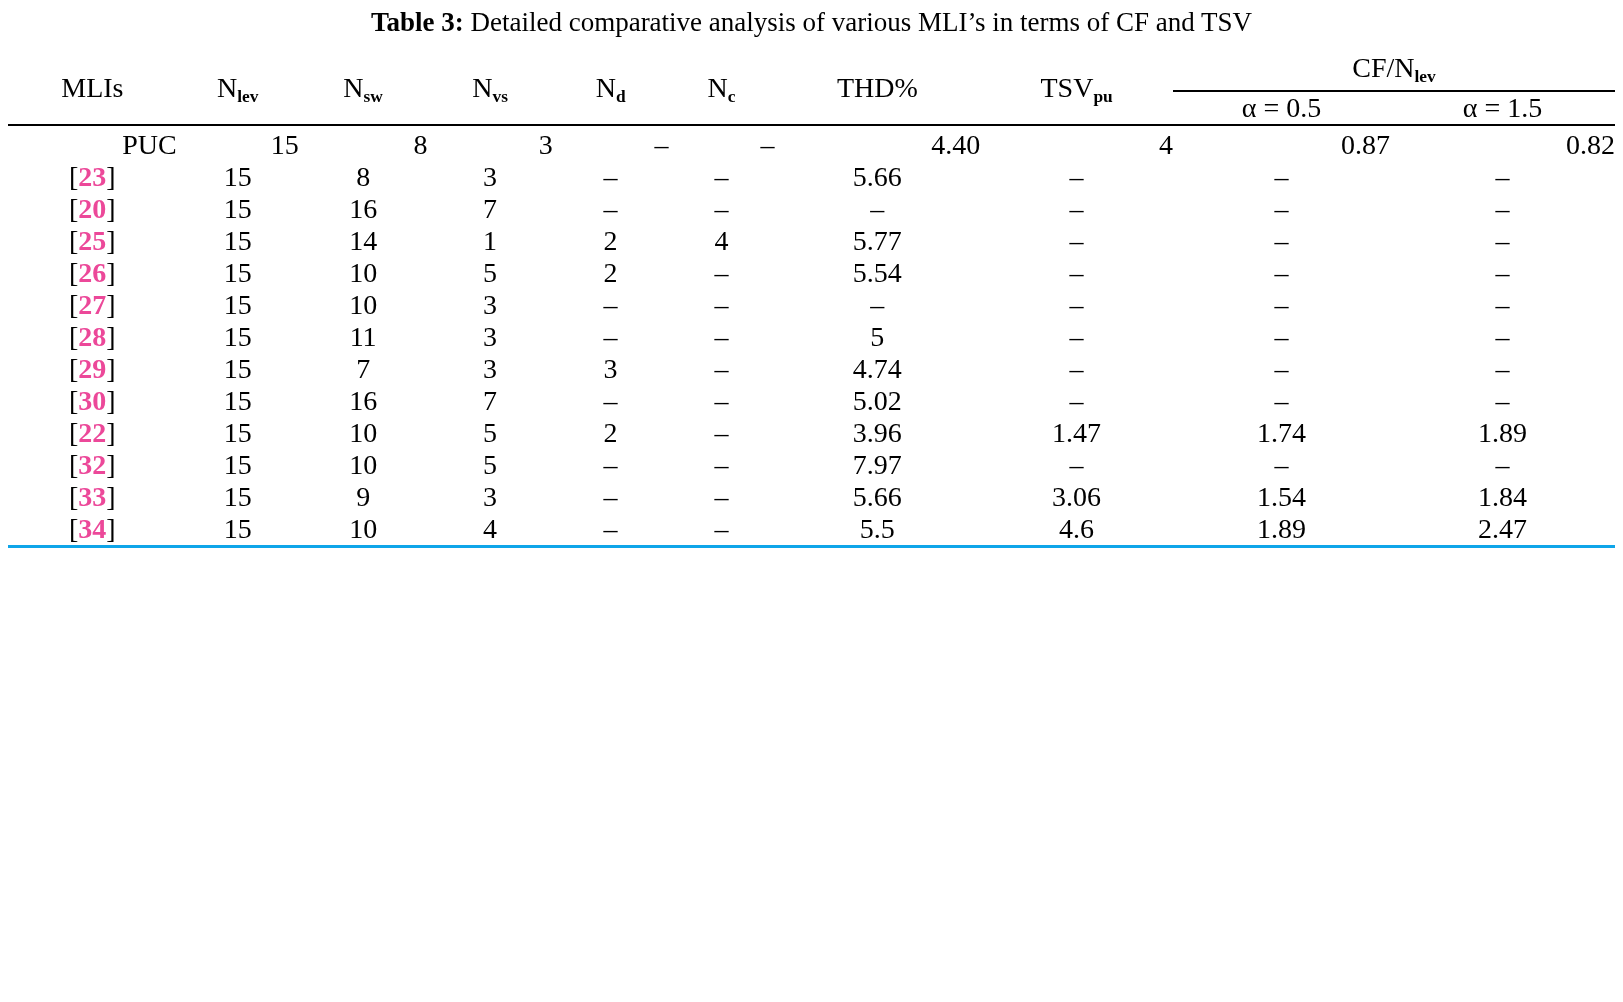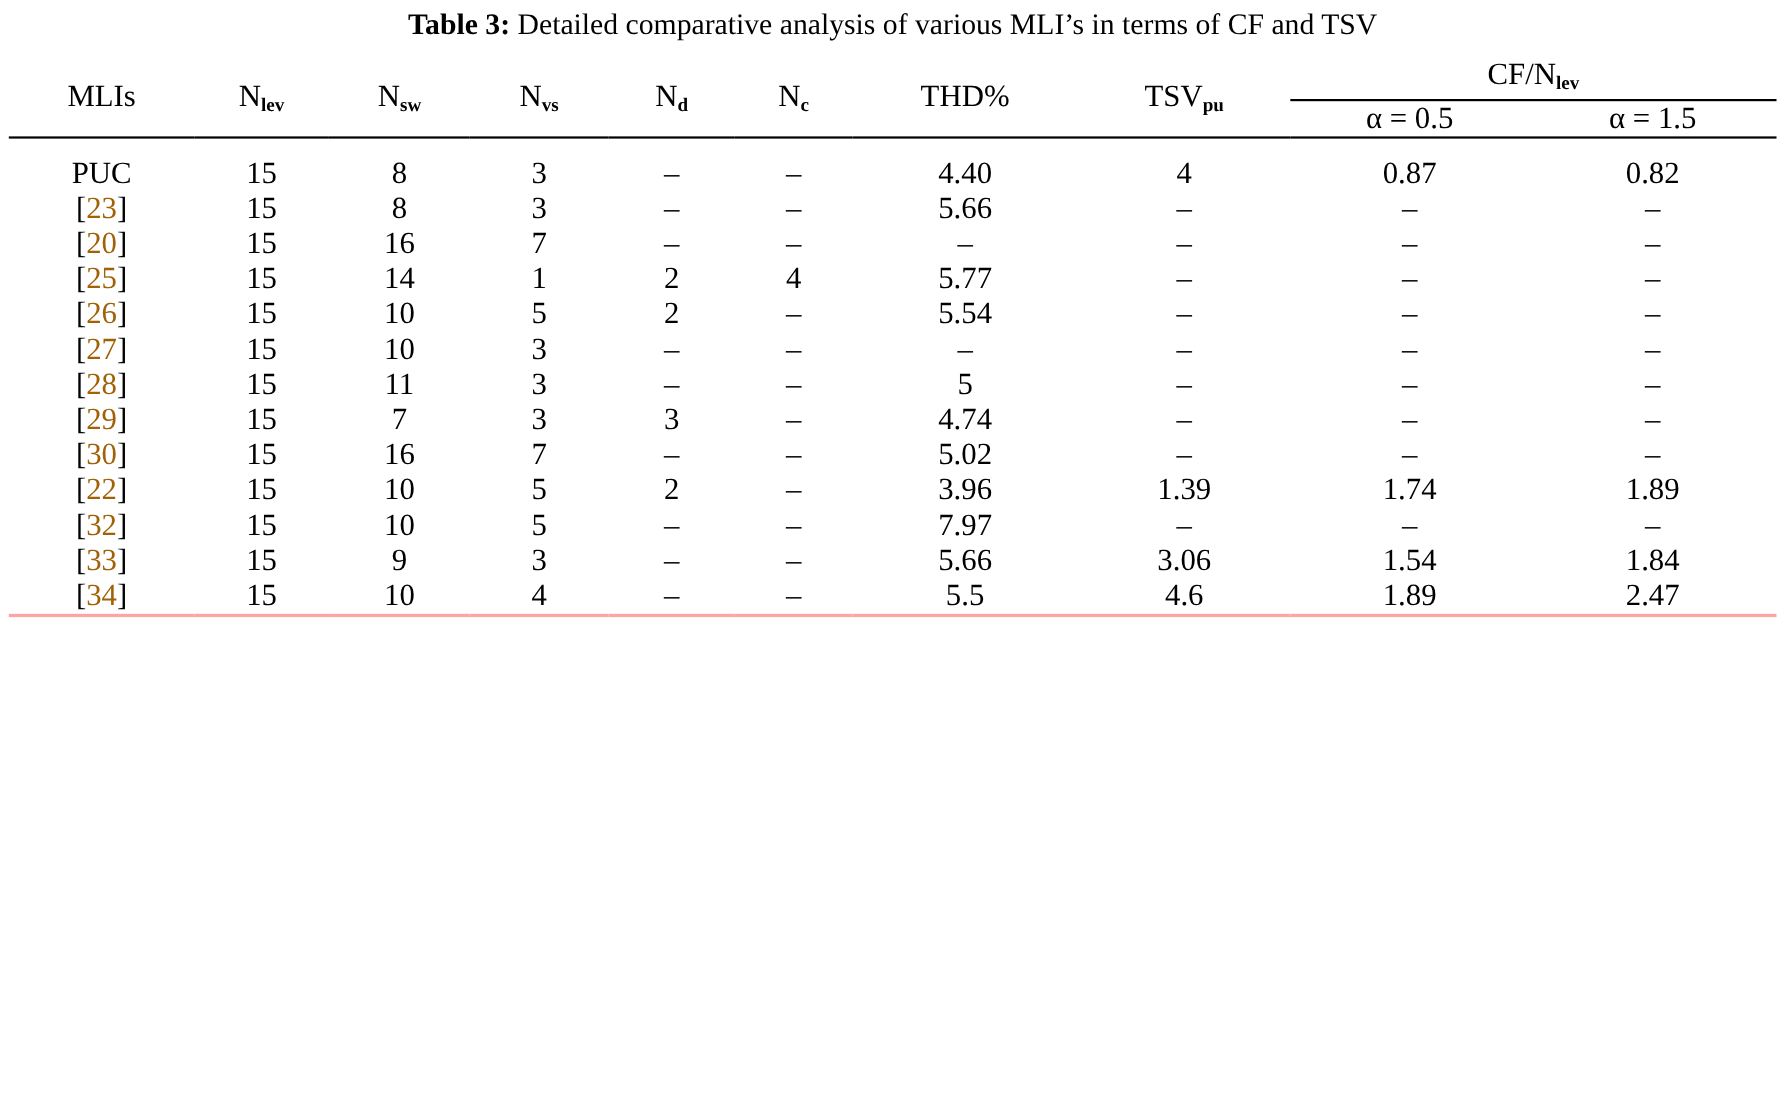--- a/index.html
+++ b/index.html
@@ -40,21 +40,21 @@
   table.tbl td, table.tbl th {
     text-align: center;
     vertical-align: middle;
     padding: 0;
     font-weight: normal;
   }
   .rule-mid td {
     border-top: 2.5px solid #000;
   }
   .rule-bot td {
-    border-bottom: 3px solid #fca5a5;
+    border-bottom: 3px solid #0ea5e9;
   }
   thead th {
     font-weight: bold;
     font-size: 28px;
   }
   .hdr-row1 th {
     padding-top: 14px;
     padding-bottom: 10px;
     vertical-align: bottom;
   }
@@ -73,24 +73,26 @@
     position: relative;
     top: 0.32em;
     font-weight: bold;
   }
   tbody td {
     padding-top: 11px;
     padding-bottom: 11px;
     font-size: 28px;
   }
   tbody tr:first-child td {
-    padding-top: 16px;
+    padding-top: 3px;
+    text-align: right;
   }
   .ref {
-    color: #a16207;
+    color: #ec4899;
+    font-weight: bold;
   }
   .col-mli { width: 10.5%; text-align: center; }
   .col-nlev { width: 7.6%; }
   .col-nsw { width: 8.0%; }
   .col-nvs { width: 7.8%; }
   .col-nd { width: 7.2%; }
   .col-nc { width: 6.6%; }
   .col-thd { width: 12.8%; }
   .col-tsv { width: 12.0%; }
   .col-a05 { width: 13.5%; }
@@ -246,21 +248,21 @@
           <td>–</td>
         </tr>
         <tr>
           <td>[<span class="ref">22</span>]</td>
           <td>15</td>
           <td>10</td>
           <td>5</td>
           <td>2</td>
           <td>–</td>
           <td>3.96</td>
-          <td>1.39</td>
+          <td>1.47</td>
           <td>1.74</td>
           <td>1.89</td>
         </tr>
         <tr>
           <td>[<span class="ref">32</span>]</td>
           <td>15</td>
           <td>10</td>
           <td>5</td>
           <td>–</td>
           <td>–</td>

